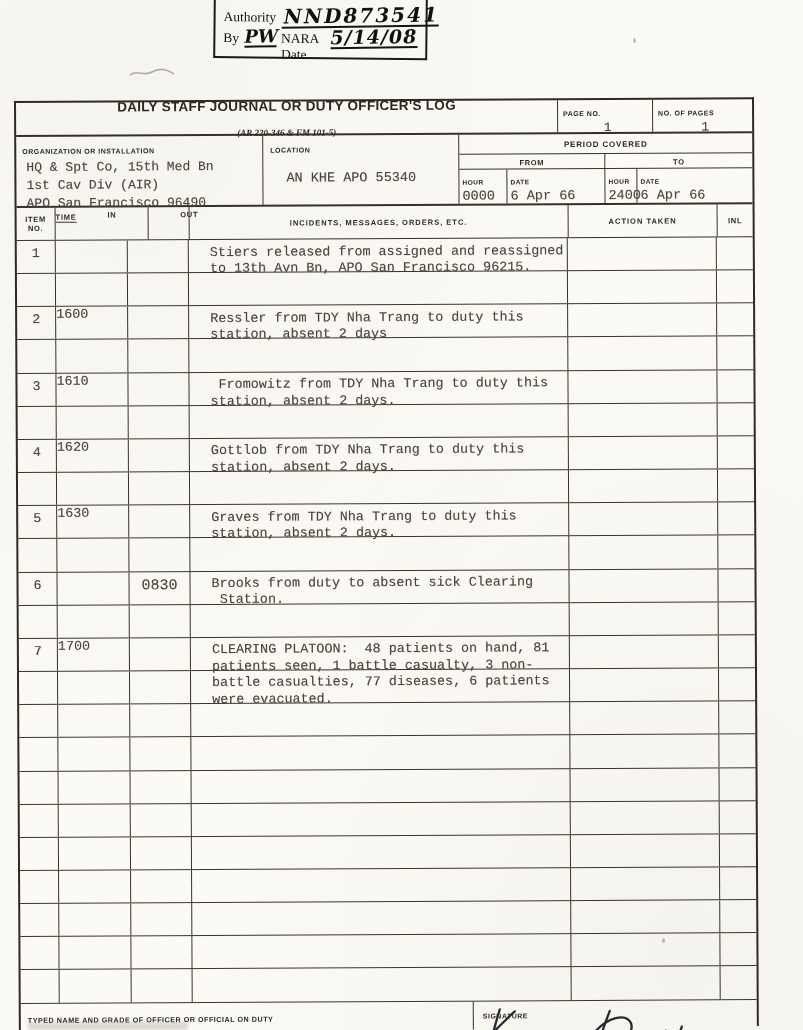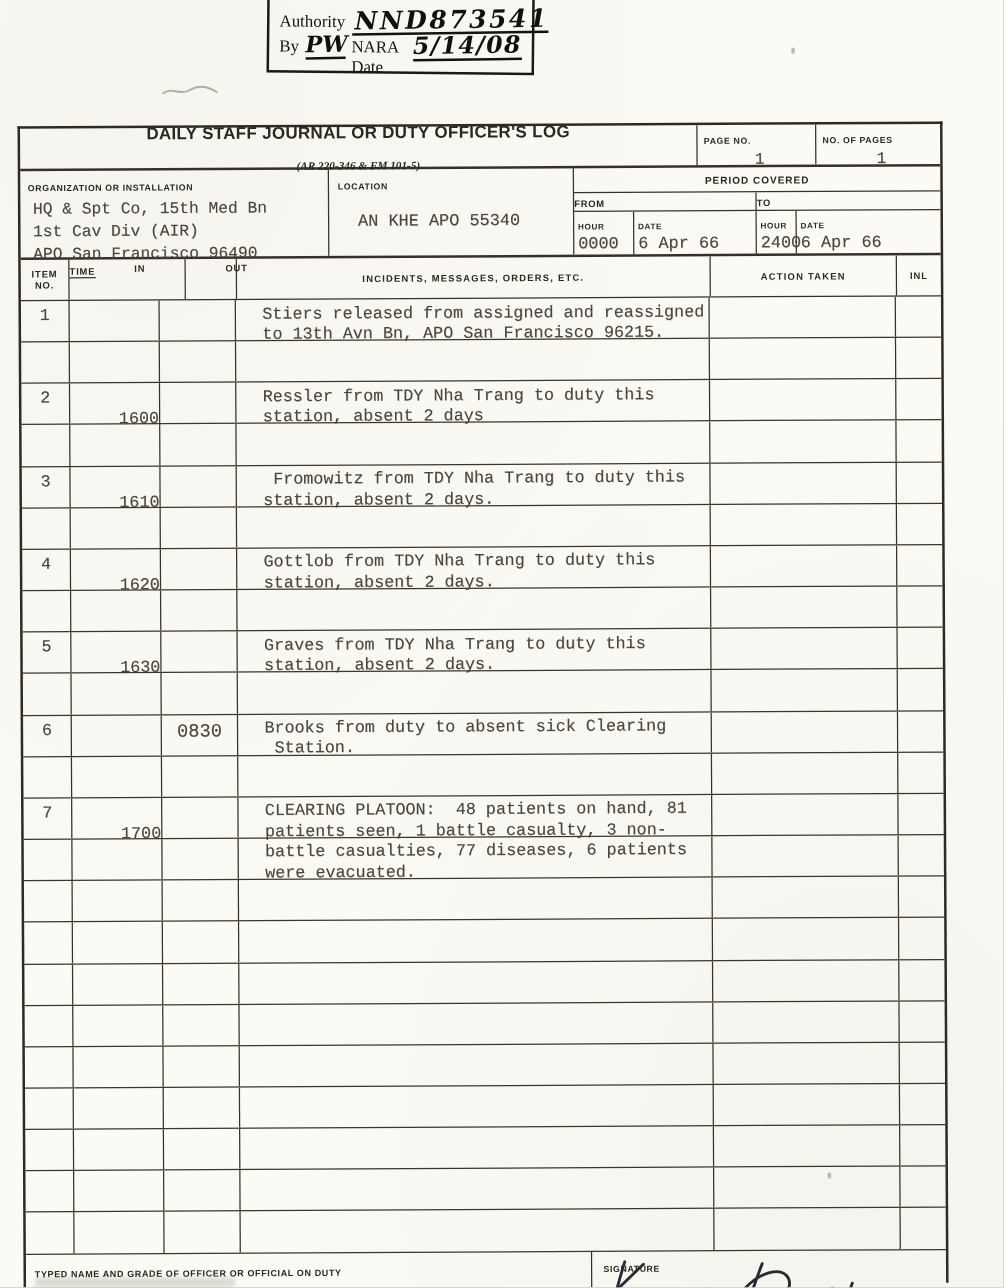--- a/index.html
+++ b/index.html
@@ -57,21 +57,21 @@
   .pageno-box .val, .pages-box .val{ display:block; text-align:center; font-size:13px; margin-top:0px; }
   
   .org-row{ display:flex; height:71px; box-sizing:border-box; border-bottom:2px solid #35312a; }
   .org-box{ width:247px; box-sizing:border-box; padding:3px 0 0 6px; }
   .org-lines{ font-size:13px; line-height:18px; white-space:pre; margin:1px 0 0 4px; }
   .loc-box{ width:196px; box-sizing:border-box; padding:3px 0 0 7px; }
   .loc-val{ font-size:13.5px; margin:14px 0 0 16px; }
   .period-box{ flex:1; display:flex; flex-direction:column; }
   .period-title{ height:24px; box-sizing:border-box; text-align:center; font-size:8px; font-weight:bold; letter-spacing:.8px; padding-top:6px; }
   .fromto-row{ display:flex; height:19px; box-sizing:border-box; }
-  .fromto-row .cell{ box-sizing:border-box; font-size:7.5px; font-weight:bold; letter-spacing:.6px; padding-top:4px; }
+  .fromto-row .cell{ box-sizing:border-box; text-align:center; font-size:7.5px; font-weight:bold; letter-spacing:.6px; padding-top:4px; }
   .ft-from{ width:146px; } .ft-to{ flex:1; }
   .hd-row{ display:flex; flex:1; }
   .hd-cell{ box-sizing:border-box; padding:1px 0 0 3px; }
   .hd-cell .lbl{ font-size:6.5px; }
   .hd-cell .val{ display:block; font-size:13.5px; margin-top:0; text-align:left; }
   .hd-hour1{ width:48px; } .hd-date1{ width:98px; } .hd-hour2{ width:32px; } .hd-date2{ flex:1; }
   
   .colhead{ display:flex; height:33px; box-sizing:border-box; border-bottom:1.8px solid #35312a; }
   .ch{ box-sizing:border-box; text-align:center; font-size:7.5px; font-weight:bold; letter-spacing:.7px; }
   .ch-item{ width:39px; padding-top:7px; line-height:9px; }
@@ -81,21 +81,21 @@
   .ch-in{ width:72px; box-sizing:border-box; padding-top:3px; }
   .ch-out{ flex:1; padding-top:3px;padding-left:32px; }
   .ch-inc{ width:379px; padding-top:12px; letter-spacing:1px; }
   .ch-act{ width:149px; padding-top:12px; letter-spacing:1px; }
   .ch-inl{ flex:1; padding-top:12px; }
   
   .rows-host{ }
   .jrow{ display:flex; height:33.17px; box-sizing:border-box; border-bottom:1.6px solid #3a362c; }
   .cell{ box-sizing:border-box; overflow:visible; }
   .c-item{ width:39px; text-align:center; padding-top:5px; font-size:13.4px; }
-  .c-in{ width:72px; text-align:right; padding-top:22px; font-size:13.4px; }
+  .c-in{ width:72px; text-align:left; padding-top:0; font-size:13.4px; }
   .c-out{ width:61px; text-align:center; padding-top:5px; font-size:15px; }
   .c-text{ width:379px; padding:4.5px 0 0 21px; font-size:13.4px; line-height:16.4px; white-space:pre; }
   .c-action{ width:149px; }
   .c-inl{ flex:1; border-right:none !important; }
   
   .footer-row{ display:flex; height:28px; box-sizing:border-box; border-top:0; }
   .f-typed{ width:453px; box-sizing:border-box; padding:5px 0 0 7px; }
   .f-typed .lbl{ font-size:7.2px; }
   .f-sig{ flex:1; position:relative; padding:3px 0 0 9px; box-sizing:border-box; }
   .sig-svg{ position:absolute; left:8px; top:4px; }

